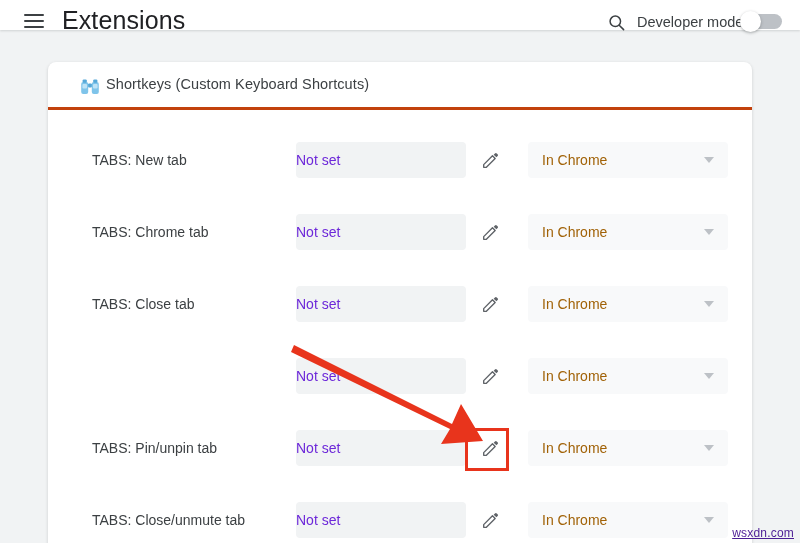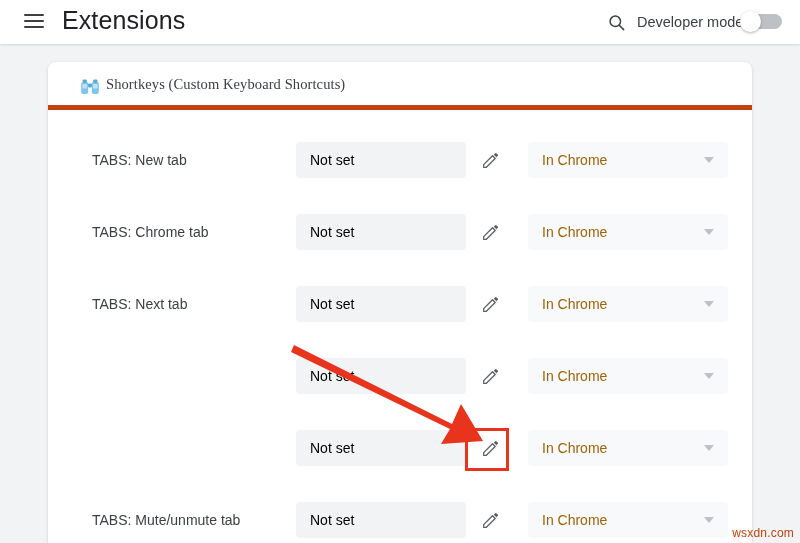--- a/index.html
+++ b/index.html
@@ -15,21 +15,21 @@
     position: relative;
     width: 800px; height: 543px;
     background: #f1f3f4;
     overflow: hidden;
   }
 
   
   .topbar {
     position: absolute;
     left: 0; top: 0;
-    width: 800px; height: 44px;
+    width: 800px; height: 30px;
     background: #ffffff;
     display: flex;
     align-items: center;
     box-shadow: 0 1px 2px rgba(60,64,67,.18);
     z-index: 5;
   }
   .hamburger {
     position: absolute;
     left: 24px; top: 13px;
     width: 20px; height: 16px;
@@ -97,22 +97,21 @@
     width: 704px;
     min-height: 500px;
     background: #ffffff;
     border-radius: 8px 8px 0 0;
     box-shadow: 0 1px 2px rgba(60,64,67,.1), 0 1px 3px 1px rgba(60,64,67,.08);
     overflow: hidden;
   }
   .card-header {
     position: relative;
     height: 48px;
-    border-bottom: 5px solid #c2410c;
-    font-family: Liberation Serif, serif;
+    border-bottom: 3px solid #c2410c;
   }
   .ext-icon {
     position: absolute;
     left: 30px; top: 13px;
     width: 24px; height: 24px;
   }
   .card-title {
     position: absolute;
     left: 58px; top: 14px;
     font-size: 14.5px;
@@ -141,23 +140,22 @@
     position: absolute;
     left: 248px;
     width: 170px; height: 36px;
     background: #f1f3f4;
     border-radius: 4px;
     display: flex;
     align-items: center;
     cursor: text;
   }
   .shortcut-field span {
-    padding-left: 14px;
     font-size: 14px;
-    color: #000000;
+    color: #6d28d9;
   }
   .edit-btn {
     position: absolute;
     left: 422px;
     width: 40px; height: 40px;
     display: flex;
     align-items: center;
     justify-content: center;
     border-radius: 50%;
     cursor: pointer;
@@ -201,23 +199,24 @@
     border: 3px solid #e8341c;
     background: transparent;
     z-index: 21;
   }
 
   
   .watermark {
     position: absolute;
     right: 6px; bottom: 3px;
     font-size: 12px;
-    color: #c2410c;
+    color: #4c1d95;
     z-index: 30;
     letter-spacing: .2px;
+    text-decoration: underline;
   }
 </style>
 </head>
 <body>
 
 <div id="app">
 
   <div class="topbar">
     <div class="hamburger">
       <span></span>
@@ -287,70 +286,71 @@
             <path d="M16 4.6l1.6-1.6a1.6 1.6 0 012.3 0l1.1 1.1a1.6 1.6 0 010 2.3L19.4 8z" fill="#5f6368"></path>
           </svg>
         </div>
         <div class="scope-select">
           <span class="sel-text">In Chrome</span>
           <span class="chev"></span>
         </div>
       </div>
 
       <div class="row">
-        <div class="row-label">TABS: Next tab</div>
-        <div class="shortcut-field">
-          <span>Not set</span>
-        </div>
-        <div class="edit-btn">
-          <svg width="19" height="19" viewBox="0 0 24 24">
-            <path d="M3.4 17.2l11.1-11.1 3.4 3.4L6.8 20.6H3.4z" fill="none" stroke="#5f6368" stroke-width="1.7" stroke-linejoin="round"></path>
-            <path d="M16 4.6l1.6-1.6a1.6 1.6 0 012.3 0l1.1 1.1a1.6 1.6 0 010 2.3L19.4 8z" fill="#5f6368"></path>
-          </svg>
-        </div>
-        <div class="scope-select">
-          <span class="sel-text">In Chrome</span>
-          <span class="chev"></span>
-        </div>
-      </div>
-
-      <div class="row">
-        <div class="shortcut-field">
-          <span>Not set</span>
-        </div>
-        <div class="edit-btn">
-          <svg width="19" height="19" viewBox="0 0 24 24">
-            <path d="M3.4 17.2l11.1-11.1 3.4 3.4L6.8 20.6H3.4z" fill="none" stroke="#5f6368" stroke-width="1.7" stroke-linejoin="round"></path>
-            <path d="M16 4.6l1.6-1.6a1.6 1.6 0 012.3 0l1.1 1.1a1.6 1.6 0 010 2.3L19.4 8z" fill="#5f6368"></path>
-          </svg>
-        </div>
-        <div class="scope-select">
-          <span class="sel-text">In Chrome</span>
-          <span class="chev"></span>
-        </div>
-      </div>
-
-      <div class="row">
-        <div class="shortcut-field">
-          <span>Not set</span>
-        </div>
-        <div class="edit-btn">
-          <svg width="19" height="19" viewBox="0 0 24 24">
-            <path d="M3.4 17.2l11.1-11.1 3.4 3.4L6.8 20.6H3.4z" fill="none" stroke="#5f6368" stroke-width="1.7" stroke-linejoin="round"></path>
-            <path d="M16 4.6l1.6-1.6a1.6 1.6 0 012.3 0l1.1 1.1a1.6 1.6 0 010 2.3L19.4 8z" fill="#5f6368"></path>
-          </svg>
-        </div>
-        <div class="scope-select">
-          <span class="sel-text">In Chrome</span>
-          <span class="chev"></span>
-        </div>
-      </div>
-
-      <div class="row">
-        <div class="row-label">TABS: Mute/unmute tab</div>
+        <div class="row-label">TABS: Close tab</div>
+        <div class="shortcut-field">
+          <span>Not set</span>
+        </div>
+        <div class="edit-btn">
+          <svg width="19" height="19" viewBox="0 0 24 24">
+            <path d="M3.4 17.2l11.1-11.1 3.4 3.4L6.8 20.6H3.4z" fill="none" stroke="#5f6368" stroke-width="1.7" stroke-linejoin="round"></path>
+            <path d="M16 4.6l1.6-1.6a1.6 1.6 0 012.3 0l1.1 1.1a1.6 1.6 0 010 2.3L19.4 8z" fill="#5f6368"></path>
+          </svg>
+        </div>
+        <div class="scope-select">
+          <span class="sel-text">In Chrome</span>
+          <span class="chev"></span>
+        </div>
+      </div>
+
+      <div class="row">
+        <div class="shortcut-field">
+          <span>Not set</span>
+        </div>
+        <div class="edit-btn">
+          <svg width="19" height="19" viewBox="0 0 24 24">
+            <path d="M3.4 17.2l11.1-11.1 3.4 3.4L6.8 20.6H3.4z" fill="none" stroke="#5f6368" stroke-width="1.7" stroke-linejoin="round"></path>
+            <path d="M16 4.6l1.6-1.6a1.6 1.6 0 012.3 0l1.1 1.1a1.6 1.6 0 010 2.3L19.4 8z" fill="#5f6368"></path>
+          </svg>
+        </div>
+        <div class="scope-select">
+          <span class="sel-text">In Chrome</span>
+          <span class="chev"></span>
+        </div>
+      </div>
+
+      <div class="row">
+        <div class="row-label">TABS: Pin/unpin tab</div>
+        <div class="shortcut-field">
+          <span>Not set</span>
+        </div>
+        <div class="edit-btn">
+          <svg width="19" height="19" viewBox="0 0 24 24">
+            <path d="M3.4 17.2l11.1-11.1 3.4 3.4L6.8 20.6H3.4z" fill="none" stroke="#5f6368" stroke-width="1.7" stroke-linejoin="round"></path>
+            <path d="M16 4.6l1.6-1.6a1.6 1.6 0 012.3 0l1.1 1.1a1.6 1.6 0 010 2.3L19.4 8z" fill="#5f6368"></path>
+          </svg>
+        </div>
+        <div class="scope-select">
+          <span class="sel-text">In Chrome</span>
+          <span class="chev"></span>
+        </div>
+      </div>
+
+      <div class="row">
+        <div class="row-label">TABS: Close/unmute tab</div>
         <div class="shortcut-field">
           <span>Not set</span>
         </div>
         <div class="edit-btn">
           <svg width="19" height="19" viewBox="0 0 24 24">
             <path d="M3.4 17.2l11.1-11.1 3.4 3.4L6.8 20.6H3.4z" fill="none" stroke="#5f6368" stroke-width="1.7" stroke-linejoin="round"></path>
             <path d="M16 4.6l1.6-1.6a1.6 1.6 0 012.3 0l1.1 1.1a1.6 1.6 0 010 2.3L19.4 8z" fill="#5f6368"></path>
           </svg>
         </div>
         <div class="scope-select">

